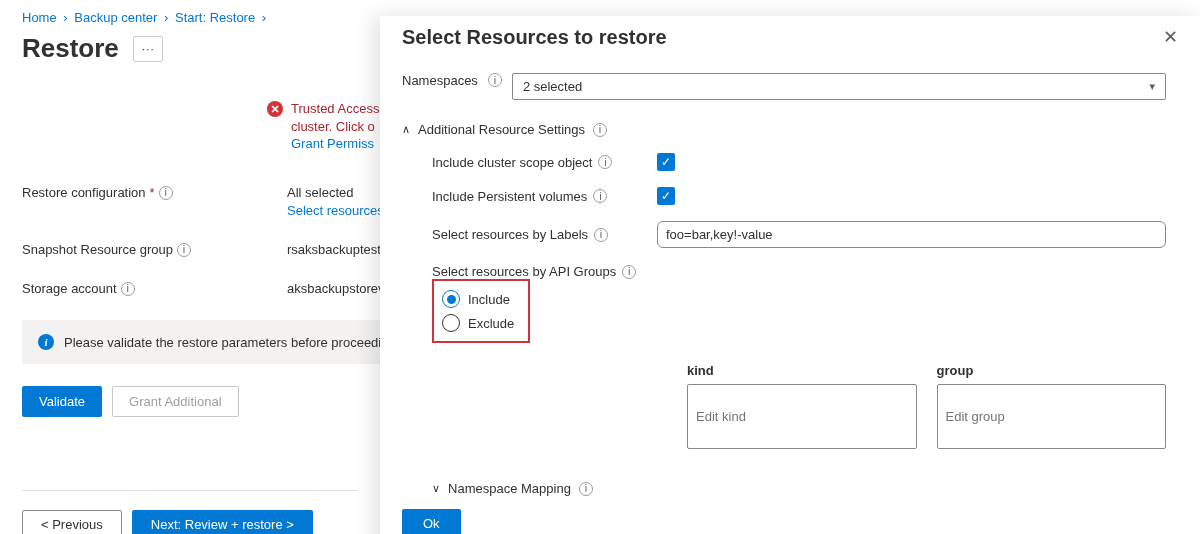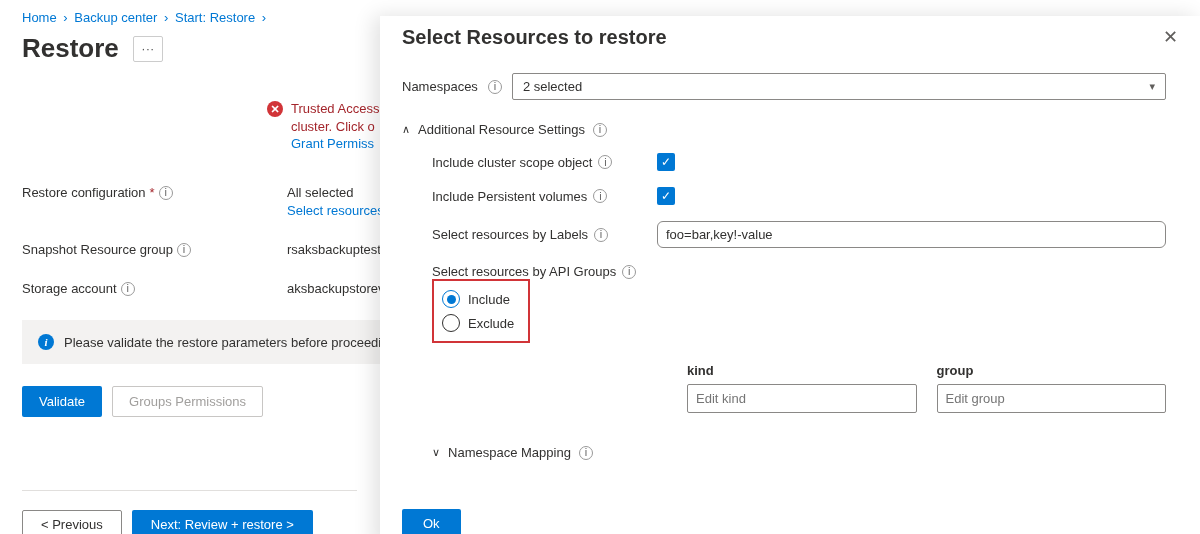--- a/index.html
+++ b/index.html
@@ -58,21 +58,21 @@
     display: flex; flex-direction: column;
   }
   .panel-header { padding: 10px 22px 4px 22px; display: flex; justify-content: space-between; align-items: flex-start; }
   .panel-title { font-size: 20px; font-weight: 600; }
   .close-x { font-size: 18px; color: #605e5c; cursor: pointer; }
 
   .panel-body { flex: 1; overflow-y: auto; padding: 20px 34px 0 22px; position: relative; }
   .panel-body::-webkit-scrollbar { width: 14px; }
   .panel-body::-webkit-scrollbar-thumb { background: #c8c6c4; border-radius: 8px; border: 3px solid #fff; }
 
-  .ns-row { display: flex; align-items: center; gap: 10px; margin-bottom: 22px; }
+  .ns-row { display: flex; gap: 10px; margin-bottom: 22px; }
   .ns-label { font-size: 13px; }
   .dropdown { border: 1px solid #8a8886; border-radius: 2px; padding: 5px 10px; flex: 1; display: flex; justify-content: space-between; align-items: center; background:#fff;}
   .chev { font-size: 11px; color:#605e5c;}
 
   .section-header { display: flex; align-items: center; gap: 8px; margin-bottom: 16px; font-size: 13px; }
   .section-chev { font-size: 11px; }
 
   .setting-row { display: flex; align-items: center; margin-bottom: 16px; padding-left: 30px;}
   .setting-label { width: 225px; display: flex; align-items: center; gap:6px; font-size:13px;}
   .setting-control { flex:1;}
@@ -82,21 +82,21 @@
 
   .radio-group { border: 2px solid #d13438; padding: 6px 14px 6px 8px; display: inline-block; }
   .radio-option { display: flex; align-items: center; gap: 8px; padding: 3px 0; }
   .radio { width: 18px; height: 18px; border: 1px solid #323130; border-radius: 50%; display: inline-flex; align-items:center; justify-content:center;}
   .radio.checked { border-color: #0078d4; border-width: 1.5px;}
   .radio.checked::after { content:""; width:9px; height:9px; background:#0078d4; border-radius:50%; }
 
   .kg-headers { display: flex; gap: 20px; padding-left: 285px; margin-top:20px; margin-bottom:6px;}
   .kg-headers > div { flex:1; font-weight:600; font-size:13px;}
   .kg-inputs { display: flex; gap: 20px; padding-left: 285px; }
-  .kg-inputs input { flex:1; border:1px solid #8a8886; border-radius:2px; padding:6px 8px; font-size:13px; color:#14532d;}
+  .kg-inputs input { flex:1; border:1px solid #8a8886; border-radius:2px; padding:24px 8px; font-size:13px; color:#14532d;}
 
   .ns-mapping { display:flex; align-items:center; gap:8px; margin-top:32px; padding-left:30px; color:#323130;}
 
   .panel-footer { padding: 10px 22px 12px 22px; }
   .panel-footer .btn-primary { padding: 6px 20px; text-align: right; }
 </style>
 </head>
 <body>
 
 <div class="page">
@@ -151,21 +151,21 @@
     <div class="form-value">aksbackupstorev1</div>
   </div>
 
   <div class="info-banner">
     <div class="info-banner-icon">i</div>
     <div>Please validate the restore parameters before proceeding</div>
   </div>
 
   <div class="action-row">
     <button class="btn btn-primary">Validate</button>
-    <button class="btn btn-secondary disabled">Groups Permissions</button>
+    <button class="btn btn-secondary disabled">Grant Additional</button>
   </div>
 
   <div class="divider-top"></div>
   <div class="footer-row">
     <button class="btn btn-secondary">&lt; Previous</button>
     <button class="btn btn-primary">Next: Review + restore &gt;</button>
   </div>
 </div>
 
 <div class="panel">

